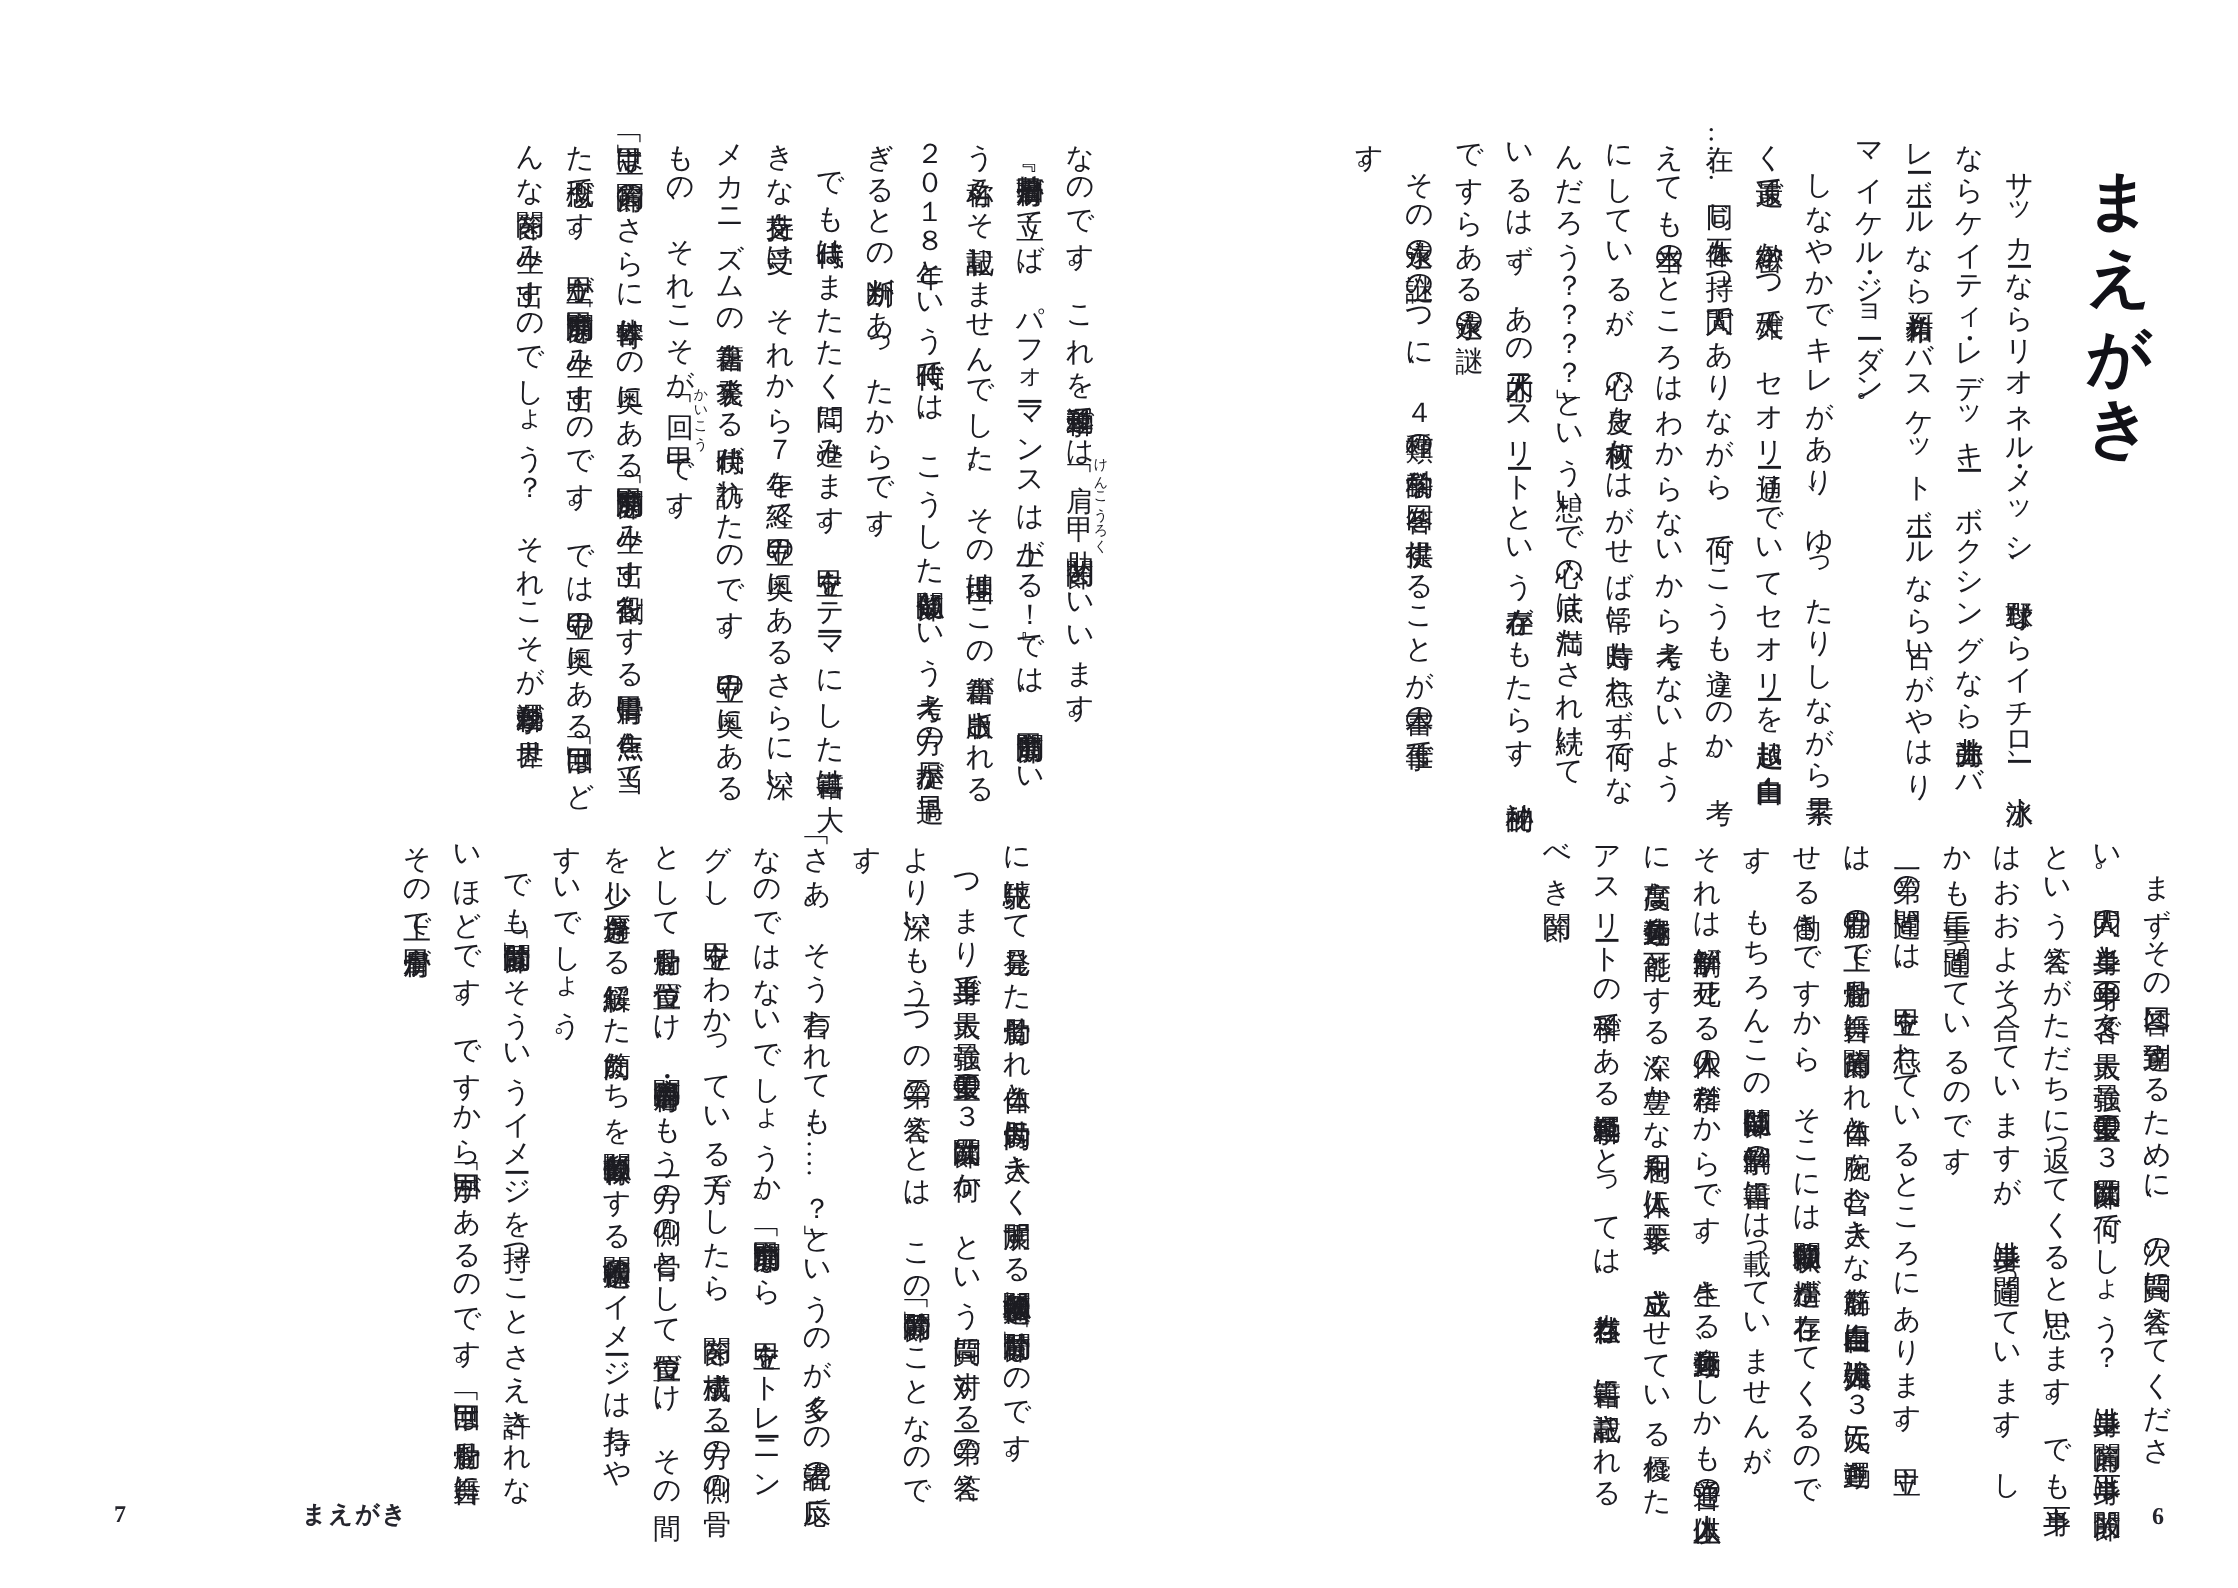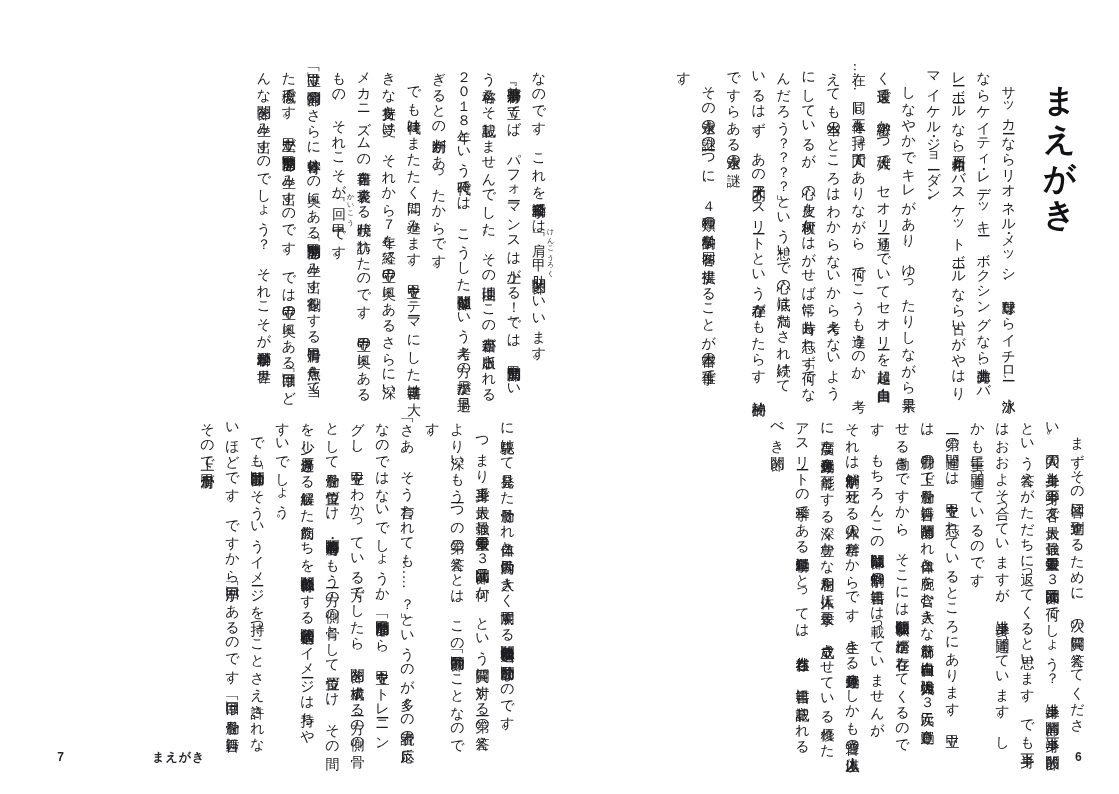--- a/index.html
+++ b/index.html
@@ -41,21 +41,21 @@
     font-size:32px;
     line-height:1.15;
     letter-spacing:2px;
     margin:0 12px 0 20px;
     padding:0;
     color:#111117;
   }
 
   .folio{
     position:absolute;
-    font-family:Liberation Mono, monospace;
+    font-family:Liberation Serif, serif;
     font-size:12px;font-weight:bold;color:#26262e;
   }
   .folio-left{left:57px;top:749px;}
   .folio-right{right:37px;top:751px;}
   .running-title{margin-left:88px;letter-spacing:1px;}
 </style>
 </head>
 <body>
 
 <div class="spread">

